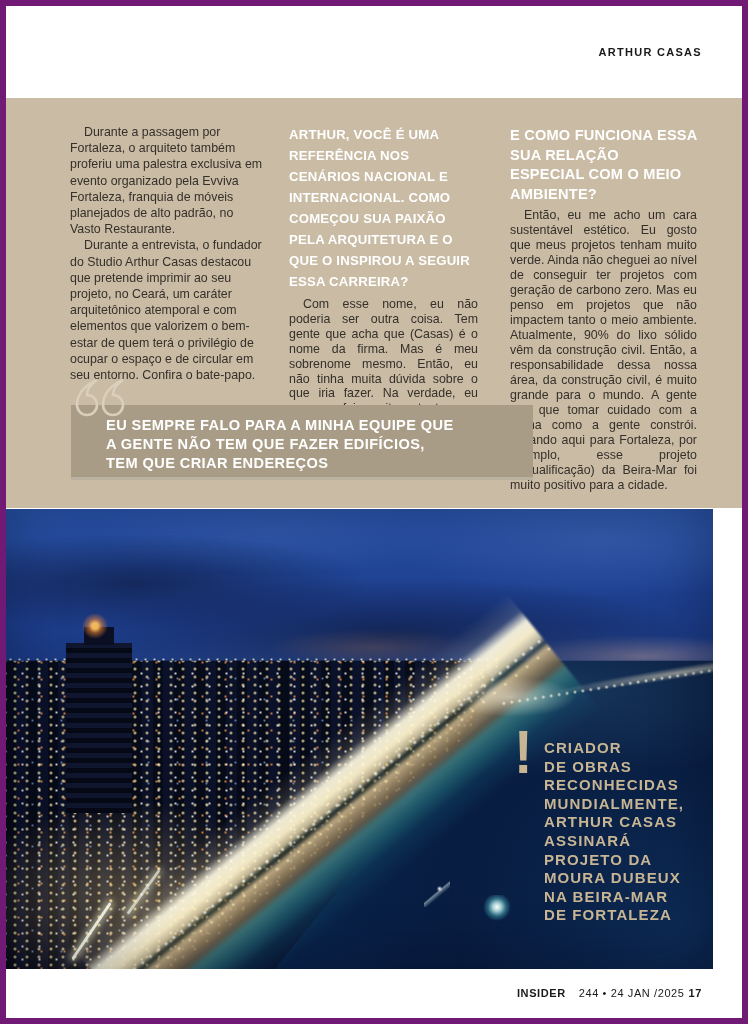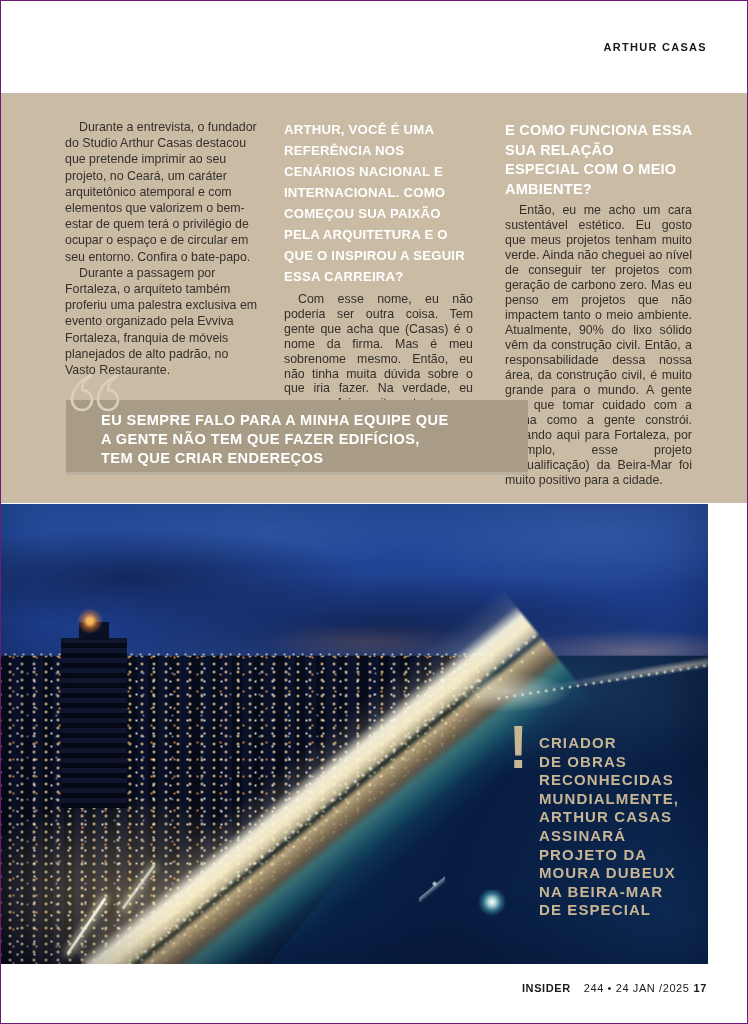--- a/index.html
+++ b/index.html
@@ -3,21 +3,21 @@
 <meta charset="utf-8">
 <style>
   :root{
     --page-bg:#ffffff; --beige:#c9bba4; --quote-box:#a89c86; --text-dark:#35302a;
     --white:#ffffff; --caption-tan:#c7b593; --footer-black:#1a1a1a;
   }
   *{margin:0;padding:0;box-sizing:border-box;}
   html,body{background:#fff;}
   body{font-family:"Liberation Sans",sans-serif;}
   .page{position:relative;width:748px;height:1024px;background:var(--page-bg);
-        border:1px solid #701a75;overflow:hidden;}
+        border:6px solid #701a75;overflow:hidden;}
 
   
   .mag-header{position:absolute;top:40px;right:40px;font-size:11px;font-weight:700;
               letter-spacing:1.3px;color:var(--footer-black);}
 
   
   .article-block{position:absolute;left:0;top:92px;width:748px;height:410px;background:var(--beige);}
   .col{position:absolute;color:var(--text-dark);}
   .col p{font-size:12.4px;}
   .col-1{left:64px;top:26px;width:194px;}
@@ -123,22 +123,22 @@
 </head>
 <body>
 
 <div class="page">
 
   <div class="mag-header">ARTHUR CASAS</div>
 
   <div class="article-block">
 
     <div class="col col-1">
+      <p>Durante a passagem por Fortaleza, o arquiteto também proferiu uma palestra exclusiva em evento organizado pela Evviva Fortaleza, franquia de móveis planejados de alto padrão, no Vasto Restaurante.</p>
       <p>Durante a entrevista, o fundador do Studio Arthur Casas destacou que pretende imprimir ao seu projeto, no Ceará, um caráter arquitetônico atemporal e com elementos que valorizem o bem-estar de quem terá o privilégio de ocupar o espaço e de circular em seu entorno. Confira o bate-papo.</p>
-      <p>Durante a passagem por Fortaleza, o arquiteto também proferiu uma palestra exclusiva em evento organizado pela Evviva Fortaleza, franquia de móveis planejados de alto padrão, no Vasto Restaurante.</p>
     </div>
 
     <div class="col col-2">
       <div class="q-heading q1">ARTHUR, VOCÊ É UMA REFERÊNCIA NOS CENÁRIOS NACIONAL E INTERNACIONAL. COMO COMEÇOU SUA PAIXÃO PELA ARQUITETURA E O QUE O INSPIROU A SEGUIR ESSA CARREIRA?</div>
       <p>Com esse nome, eu não poderia ser outra coisa. Tem gente que acha que (Casas) é o nome da firma. Mas é meu sobrenome mesmo. Então, eu não tinha muita dúvida sobre o que iria fazer. Na verdade, eu sempre fui muito atento aos detalhes do que vejo. Acredito que cada um tem o seu talento.</p>
     </div>
 
     <div class="col col-3">
       <div class="q-heading q2">E COMO FUNCIONA ESSA SUA RELAÇÃO ESPECIAL COM O MEIO AMBIENTE?</div>
       <p>Então, eu me acho um cara sustentável estético. Eu gosto que meus projetos tenham muito verde. Ainda não cheguei ao nível de conseguir ter projetos com geração de carbono zero. Mas eu penso em projetos que não impactem tanto o meio ambiente. Atualmente, 90% do lixo sólido vêm da construção civil. Então, a responsabilidade dessa nossa área, da construção civil, é muito grande para o mundo. A gente tem que tomar cuidado com a forma como a gente constrói. Olhando aqui para Fortaleza, por exemplo, esse projeto (requalificação) da Beira-Mar foi muito positivo para a cidade.</p>
@@ -180,21 +180,21 @@
       <div class="excl">!</div>
       <div class="caption-text">CRIADOR
 DE OBRAS
 RECONHECIDAS
 MUNDIALMENTE,
 ARTHUR CASAS
 ASSINARÁ
 PROJETO DA
 MOURA DUBEUX
 NA BEIRA-MAR
-DE ESPECIAL</div>
+DE FORTALEZA</div>
     </div>
   </div>
 
   <div class="mag-footer">
     <span class="bold">INSIDER</span>
     <span class="issue">244 • 24 JAN /2025</span>
     <span class="pagenum">17</span>
   </div>
 
 </div>

